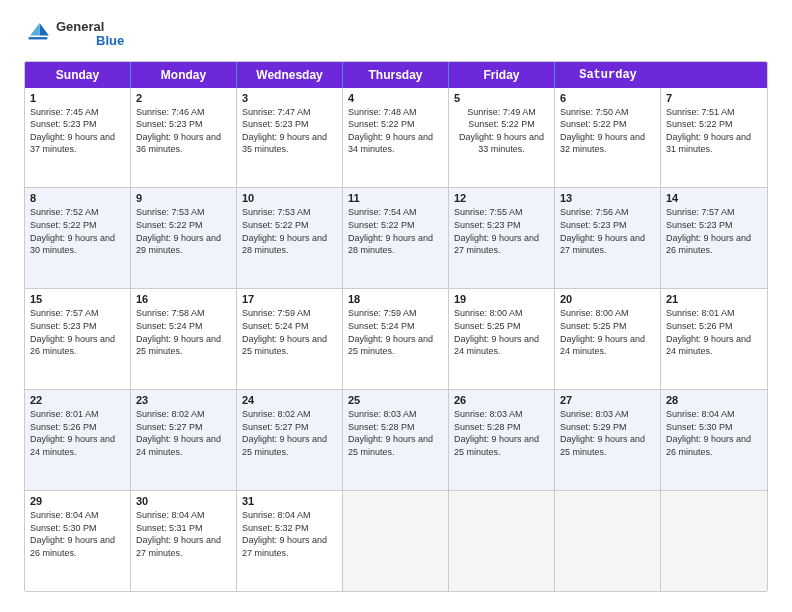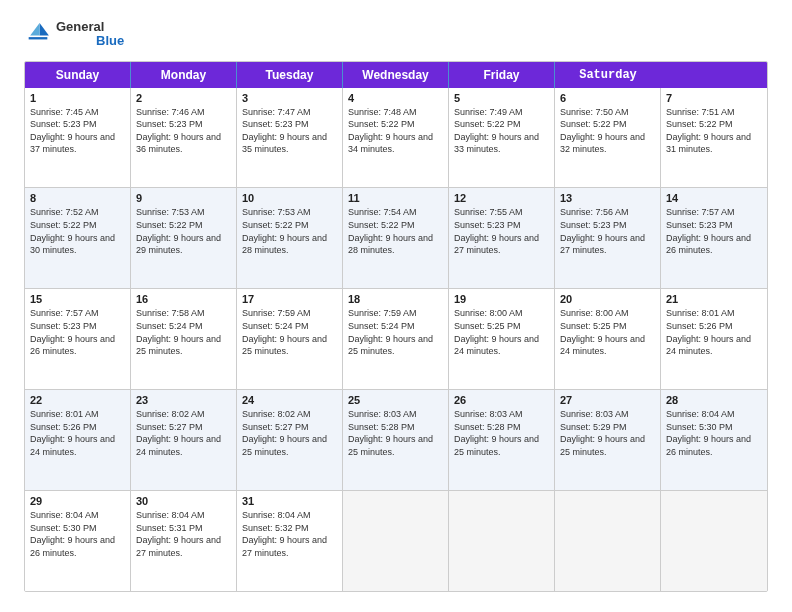--- a/index.html
+++ b/index.html
@@ -128,22 +128,22 @@
     <div class="title-block">
       <div class="main-title"></div>
       <div class="subtitle"></div>
     </div>
   </div>
 
   <div class="calendar">
     <div class="cal-header">
     <div class="cal-header-cell">Sunday</div>
         <div class="cal-header-cell">Monday</div>
-        <div class="cal-header-cell">Tuesday</div>
         <div class="cal-header-cell">Wednesday</div>
+        <div class="cal-header-cell">Thursday</div>
         <div class="cal-header-cell">Friday</div>
         <div class="cal-header-cell">Saturday</div>
       </div>
     <div class="cal-body">
     <div class="cal-row">
           <div class="cal-cell">
             <div class="day-num">1</div>
             <div class="day-info" style="white-space: pre-line;">Sunrise: 7:45 AM
 Sunset: 5:23 PM
 Daylight: 9 hours and 37 minutes.</div>
@@ -161,21 +161,21 @@
 Daylight: 9 hours and 35 minutes.</div>
           </div>
           <div class="cal-cell">
             <div class="day-num">4</div>
             <div class="day-info" style="white-space: pre-line;">Sunrise: 7:48 AM
 Sunset: 5:22 PM
 Daylight: 9 hours and 34 minutes.</div>
           </div>
           <div class="cal-cell">
             <div class="day-num">5</div>
-            <div class="day-info" style="white-space: pre-line;">Sunrise: 7:49 AM
+            <div class="day-info" style="white-space: pre-line; text-align: center;">Sunrise: 7:49 AM
 Sunset: 5:22 PM
 Daylight: 9 hours and 33 minutes.</div>
           </div>
           <div class="cal-cell">
             <div class="day-num">6</div>
             <div class="day-info" style="white-space: pre-line;">Sunrise: 7:50 AM
 Sunset: 5:22 PM
 Daylight: 9 hours and 32 minutes.</div>
           </div>
           <div class="cal-cell">

